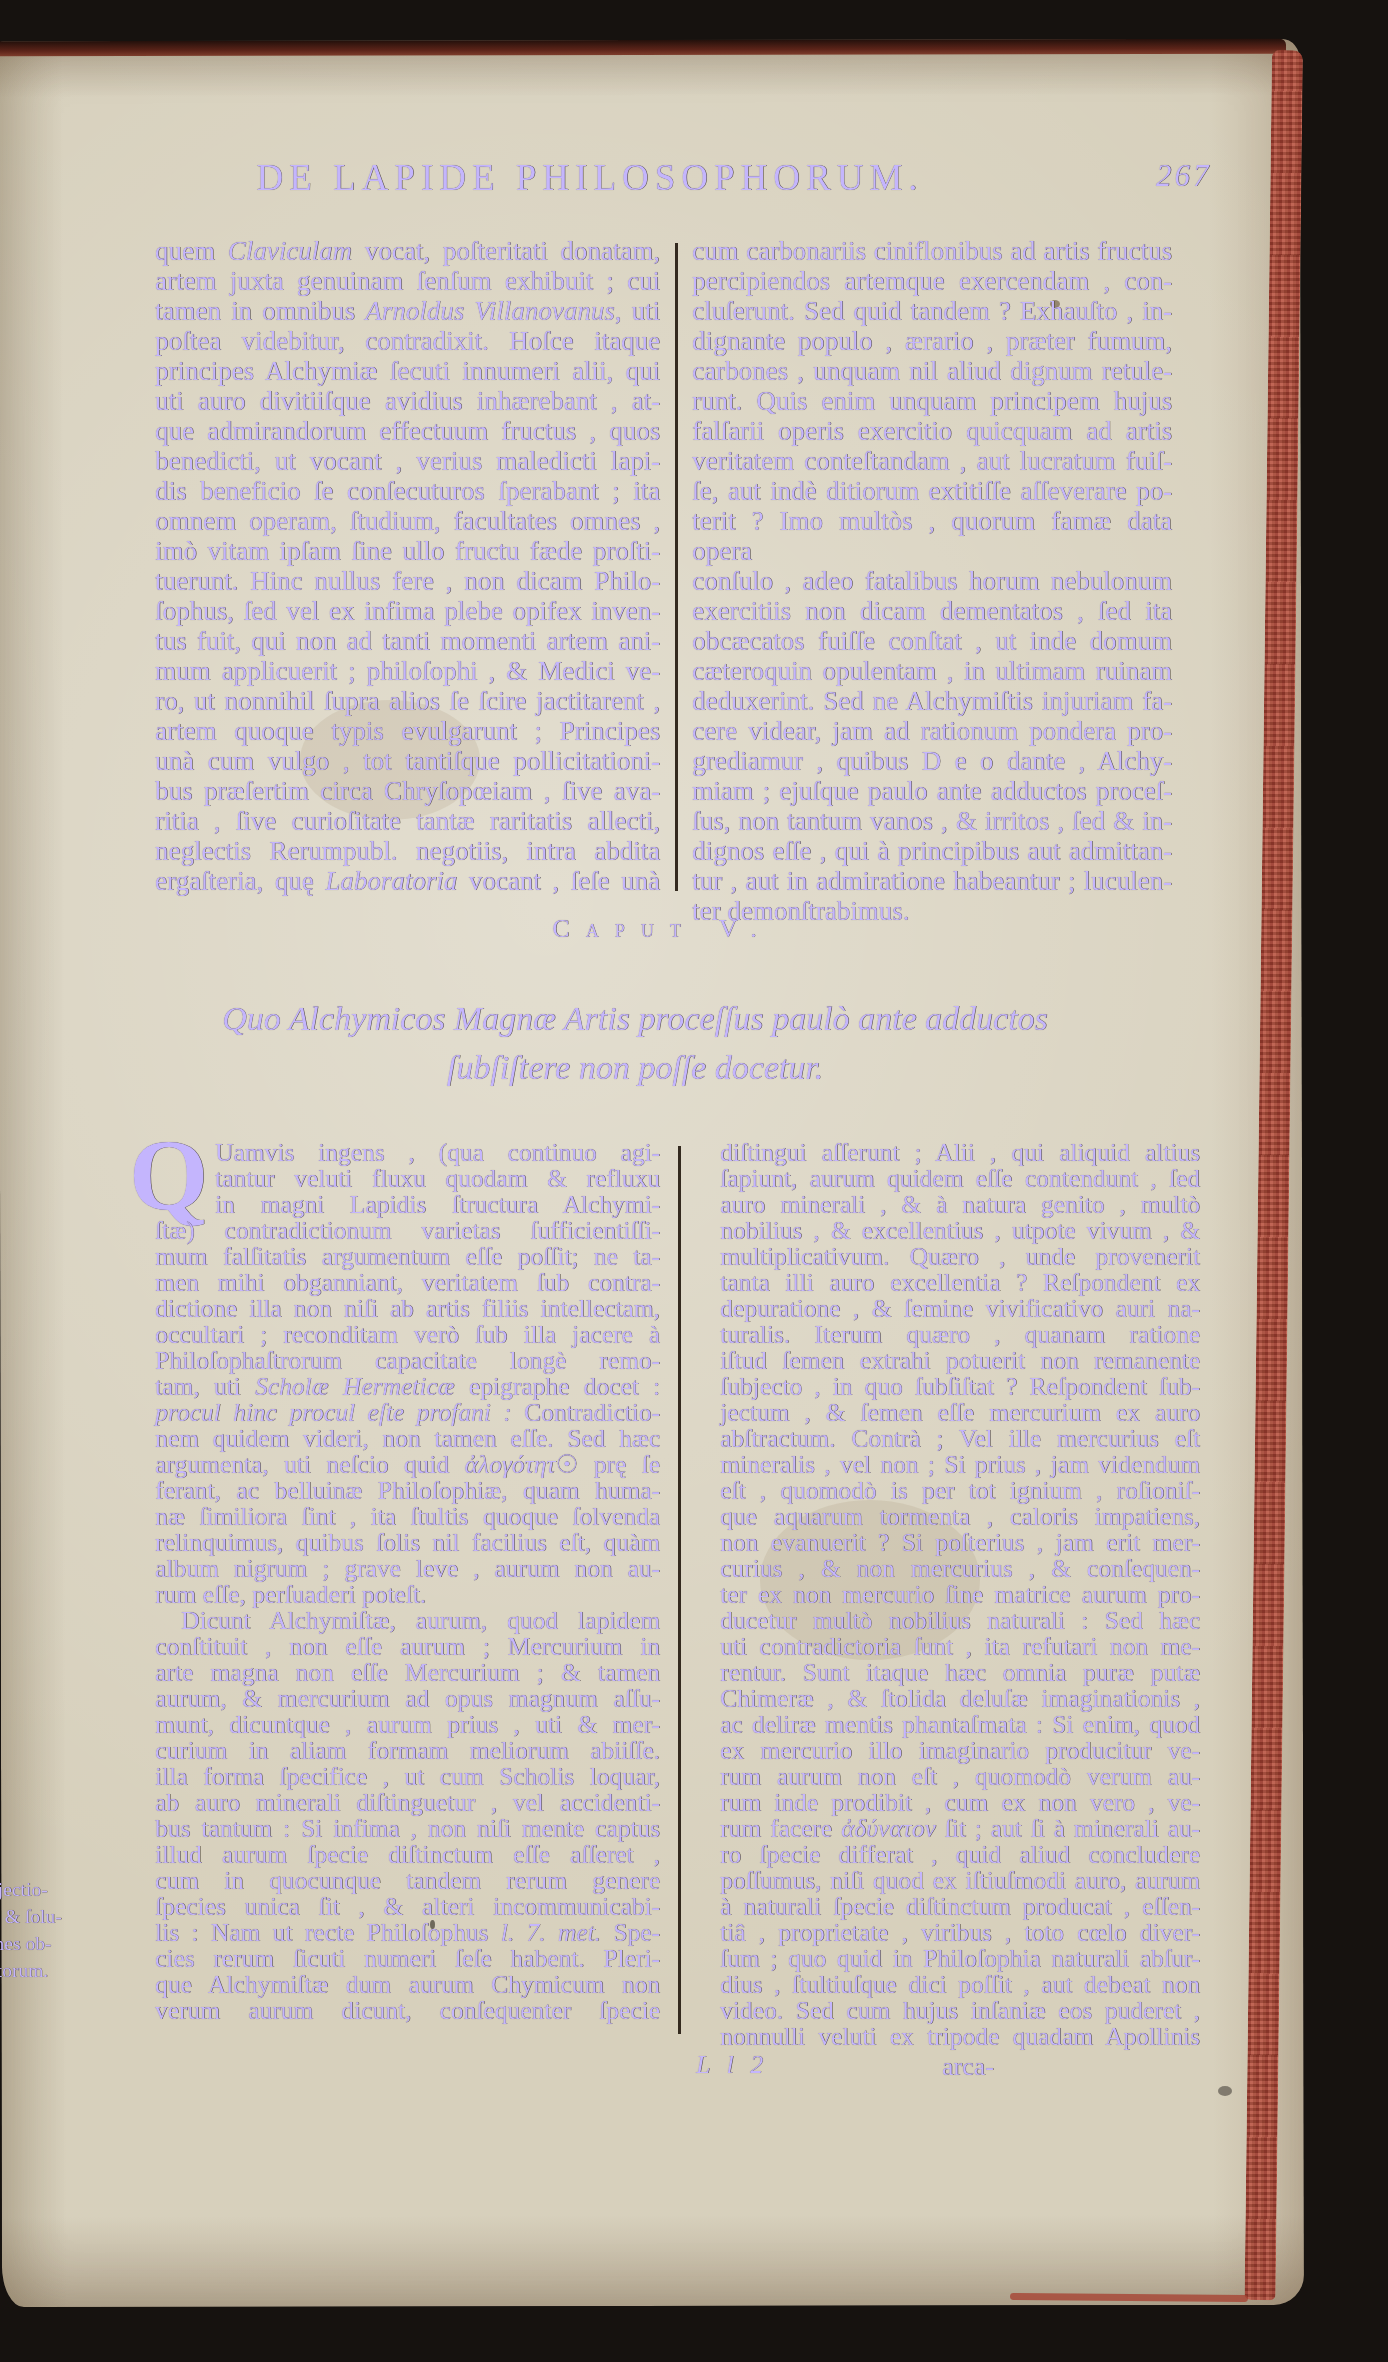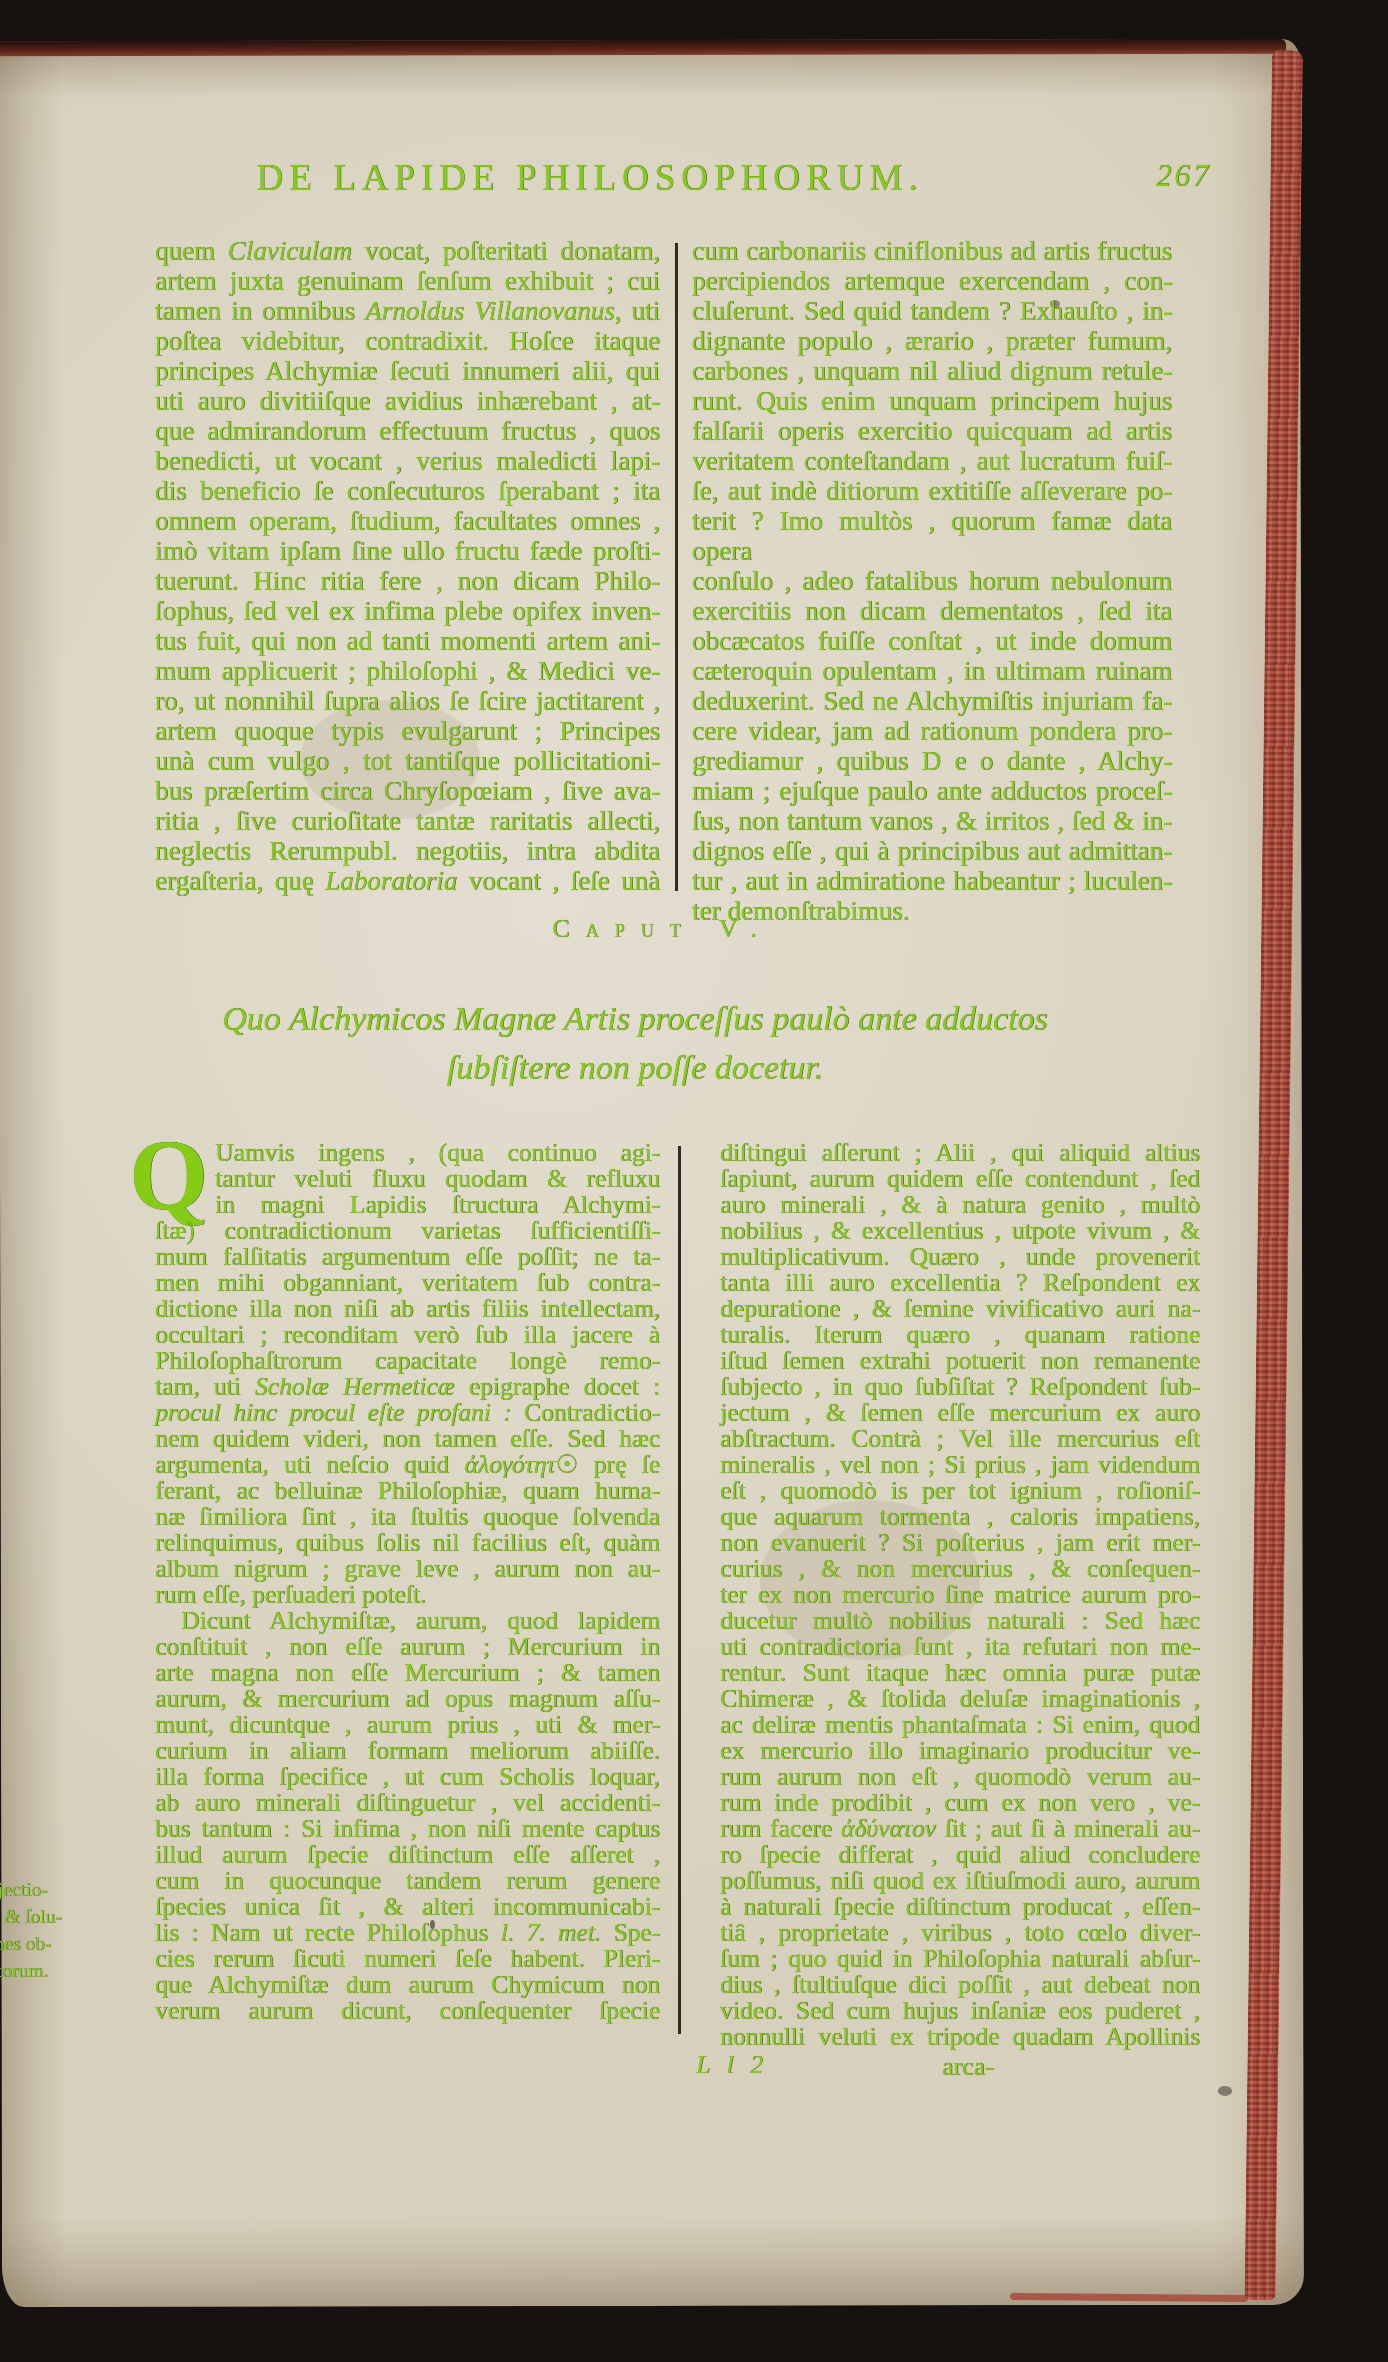--- a/index.html
+++ b/index.html
@@ -1,17 +1,17 @@
 <!DOCTYPE html>
 <html><head>
 <meta charset="utf-8">
 <style>
   html,body{margin:0;padding:0;background:#000;}
   .scan{position:relative;width:1388px;height:2362px;background:#16120f;overflow:hidden;
-        font-family:"Liberation Serif","DejaVu Serif","DejaVu Sans",serif;color:#84cc16;}
+        font-family:"Liberation Serif","DejaVu Serif","DejaVu Sans",serif;color:#c4b5fd;}
   
   .page{position:absolute;left:0;top:40px;width:1302px;height:2266px;
         background:
           radial-gradient(120% 80% at 42% 38%, rgba(255,255,255,.30), rgba(255,255,255,0) 62%),
           linear-gradient(90deg, rgba(110,90,60,.22), rgba(110,90,60,0) 5%, rgba(110,90,60,0) 93%, rgba(120,85,55,.20)),
           linear-gradient(180deg, rgba(95,70,45,.30), rgba(95,70,45,0) 2.5%, rgba(95,70,45,0) 96%, rgba(110,85,60,.30)),
           #d7d0bc;
         border-radius:5px 18px 30px 22px / 5px 22px 30px 42px;
         box-shadow:inset 0 0 60px rgba(90,70,45,.25);
         transform:rotate(-0.1deg);}
@@ -80,21 +80,21 @@
       <div class="tl">artem juxta genuinam ſenſum exhibuit ; cui</div>
       <div class="tl">tamen in omnibus <i>Arnoldus Villanovanus</i>, uti</div>
       <div class="tl">poſtea videbitur, contradixit.  Hoſce itaque</div>
       <div class="tl">principes Alchymiæ ſecuti innumeri alii, qui</div>
       <div class="tl">uti auro divitiiſque avidius inhærebant , at-</div>
       <div class="tl">que admirandorum effectuum fructus , quos</div>
       <div class="tl">benedicti, ut vocant , verius maledicti lapi-</div>
       <div class="tl">dis beneficio ſe conſecuturos ſperabant ; ita</div>
       <div class="tl">omnem operam, ſtudium, facultates omnes ,</div>
       <div class="tl">imò vitam ipſam ſine ullo fructu fæde proſti-</div>
-      <div class="tl">tuerunt.  Hinc ritia fere ,  non dicam Philo-</div>
+      <div class="tl">tuerunt.  Hinc nullus fere ,  non dicam Philo-</div>
       <div class="tl">ſophus, ſed vel ex infima plebe opifex inven-</div>
       <div class="tl">tus fuit, qui non ad tanti momenti artem ani-</div>
       <div class="tl">mum applicuerit ;  philoſophi , &amp; Medici ve-</div>
       <div class="tl">ro, ut nonnihil ſupra alios ſe ſcire jactitarent ,</div>
       <div class="tl">artem quoque typis evulgarunt ;  Principes</div>
       <div class="tl">unà cum vulgo ,  tot tantiſque pollicitationi-</div>
       <div class="tl">bus præſertim circa Chryſopœiam , ſive ava-</div>
       <div class="tl">ritia ,  ſive curioſitate tantæ  raritatis allecti,</div>
       <div class="tl">neglectis Rerumpubl. negotiis,  intra abdita</div>
       <div class="tl">ergaſteria, quę <i>Laboratoria</i> vocant , ſeſe unà</div>

